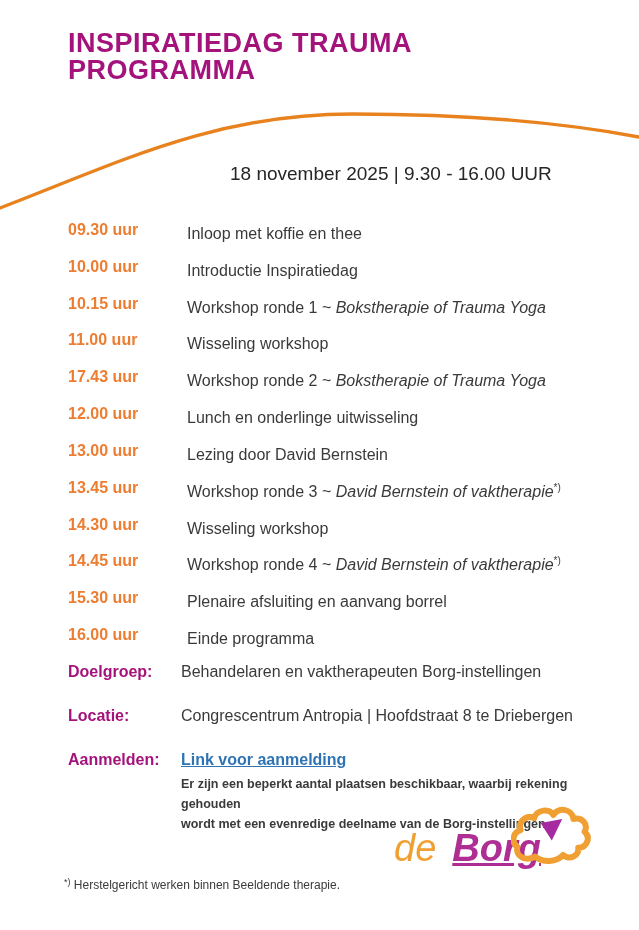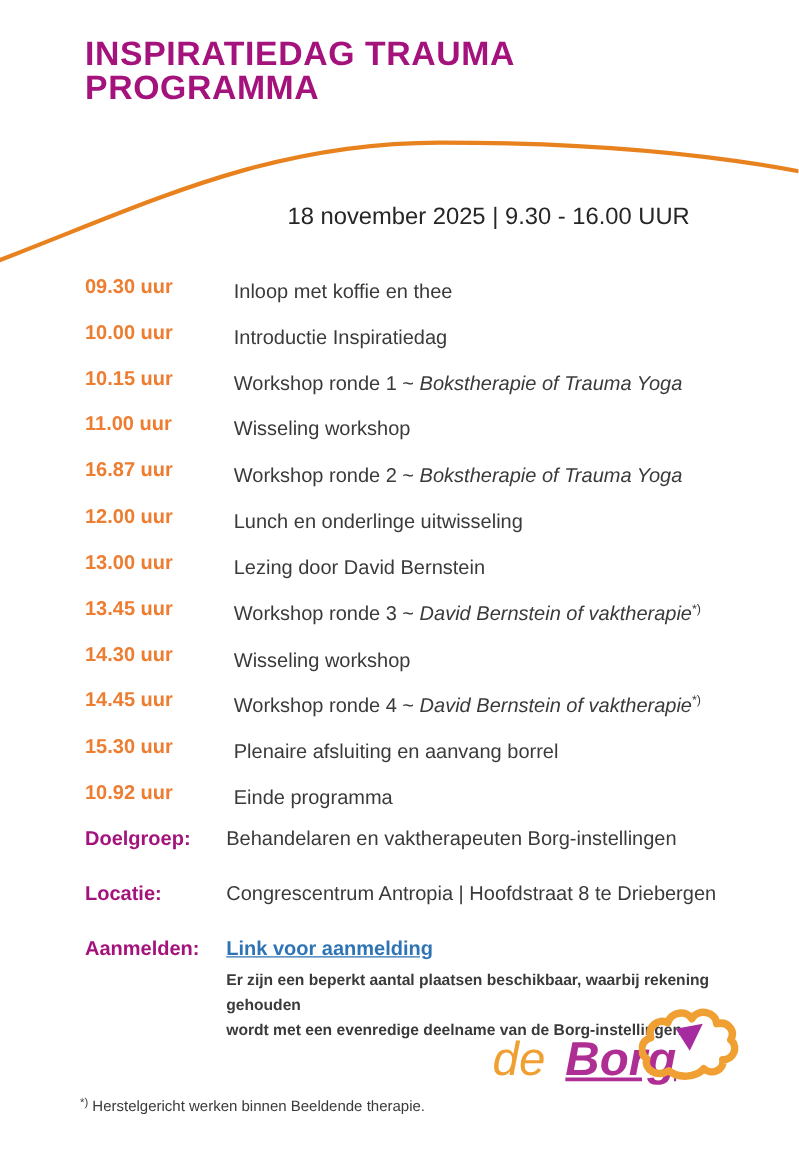--- a/index.html
+++ b/index.html
@@ -123,21 +123,21 @@
       </div>
       <div class="sched-row">
         <span class="sched-time">10.15 uur</span>
         <span class="sched-desc"><span>Workshop ronde 1 ~ </span><em>Bokstherapie of Trauma Yoga</em><sup></sup></span>
       </div>
       <div class="sched-row">
         <span class="sched-time">11.00 uur</span>
         <span class="sched-desc"><span>Wisseling workshop</span><em></em><sup></sup></span>
       </div>
       <div class="sched-row">
-        <span class="sched-time">16.87 uur</span>
+        <span class="sched-time">17.43 uur</span>
         <span class="sched-desc"><span>Workshop ronde 2 ~ </span><em>Bokstherapie of Trauma Yoga</em><sup></sup></span>
       </div>
       <div class="sched-row">
         <span class="sched-time">12.00 uur</span>
         <span class="sched-desc"><span>Lunch en onderlinge uitwisseling</span><em></em><sup></sup></span>
       </div>
       <div class="sched-row">
         <span class="sched-time">13.00 uur</span>
         <span class="sched-desc"><span>Lezing door David Bernstein</span><em></em><sup></sup></span>
       </div>
@@ -151,21 +151,21 @@
       </div>
       <div class="sched-row">
         <span class="sched-time">14.45 uur</span>
         <span class="sched-desc"><span>Workshop ronde 4 ~ </span><em>David Bernstein of vaktherapie</em><sup>*)</sup></span>
       </div>
       <div class="sched-row">
         <span class="sched-time">15.30 uur</span>
         <span class="sched-desc"><span>Plenaire afsluiting en aanvang borrel</span><em></em><sup></sup></span>
       </div>
       <div class="sched-row">
-        <span class="sched-time">10.92 uur</span>
+        <span class="sched-time">16.00 uur</span>
         <span class="sched-desc"><span>Einde programma</span><em></em><sup></sup></span>
       </div>
   </div>
 
   <div class="info">
     <div class="info-row">
       <span class="info-label">Doelgroep:</span>
       <span class="info-value">Behandelaren en vaktherapeuten Borg-instellingen</span>
     </div>
     <div class="info-row">

